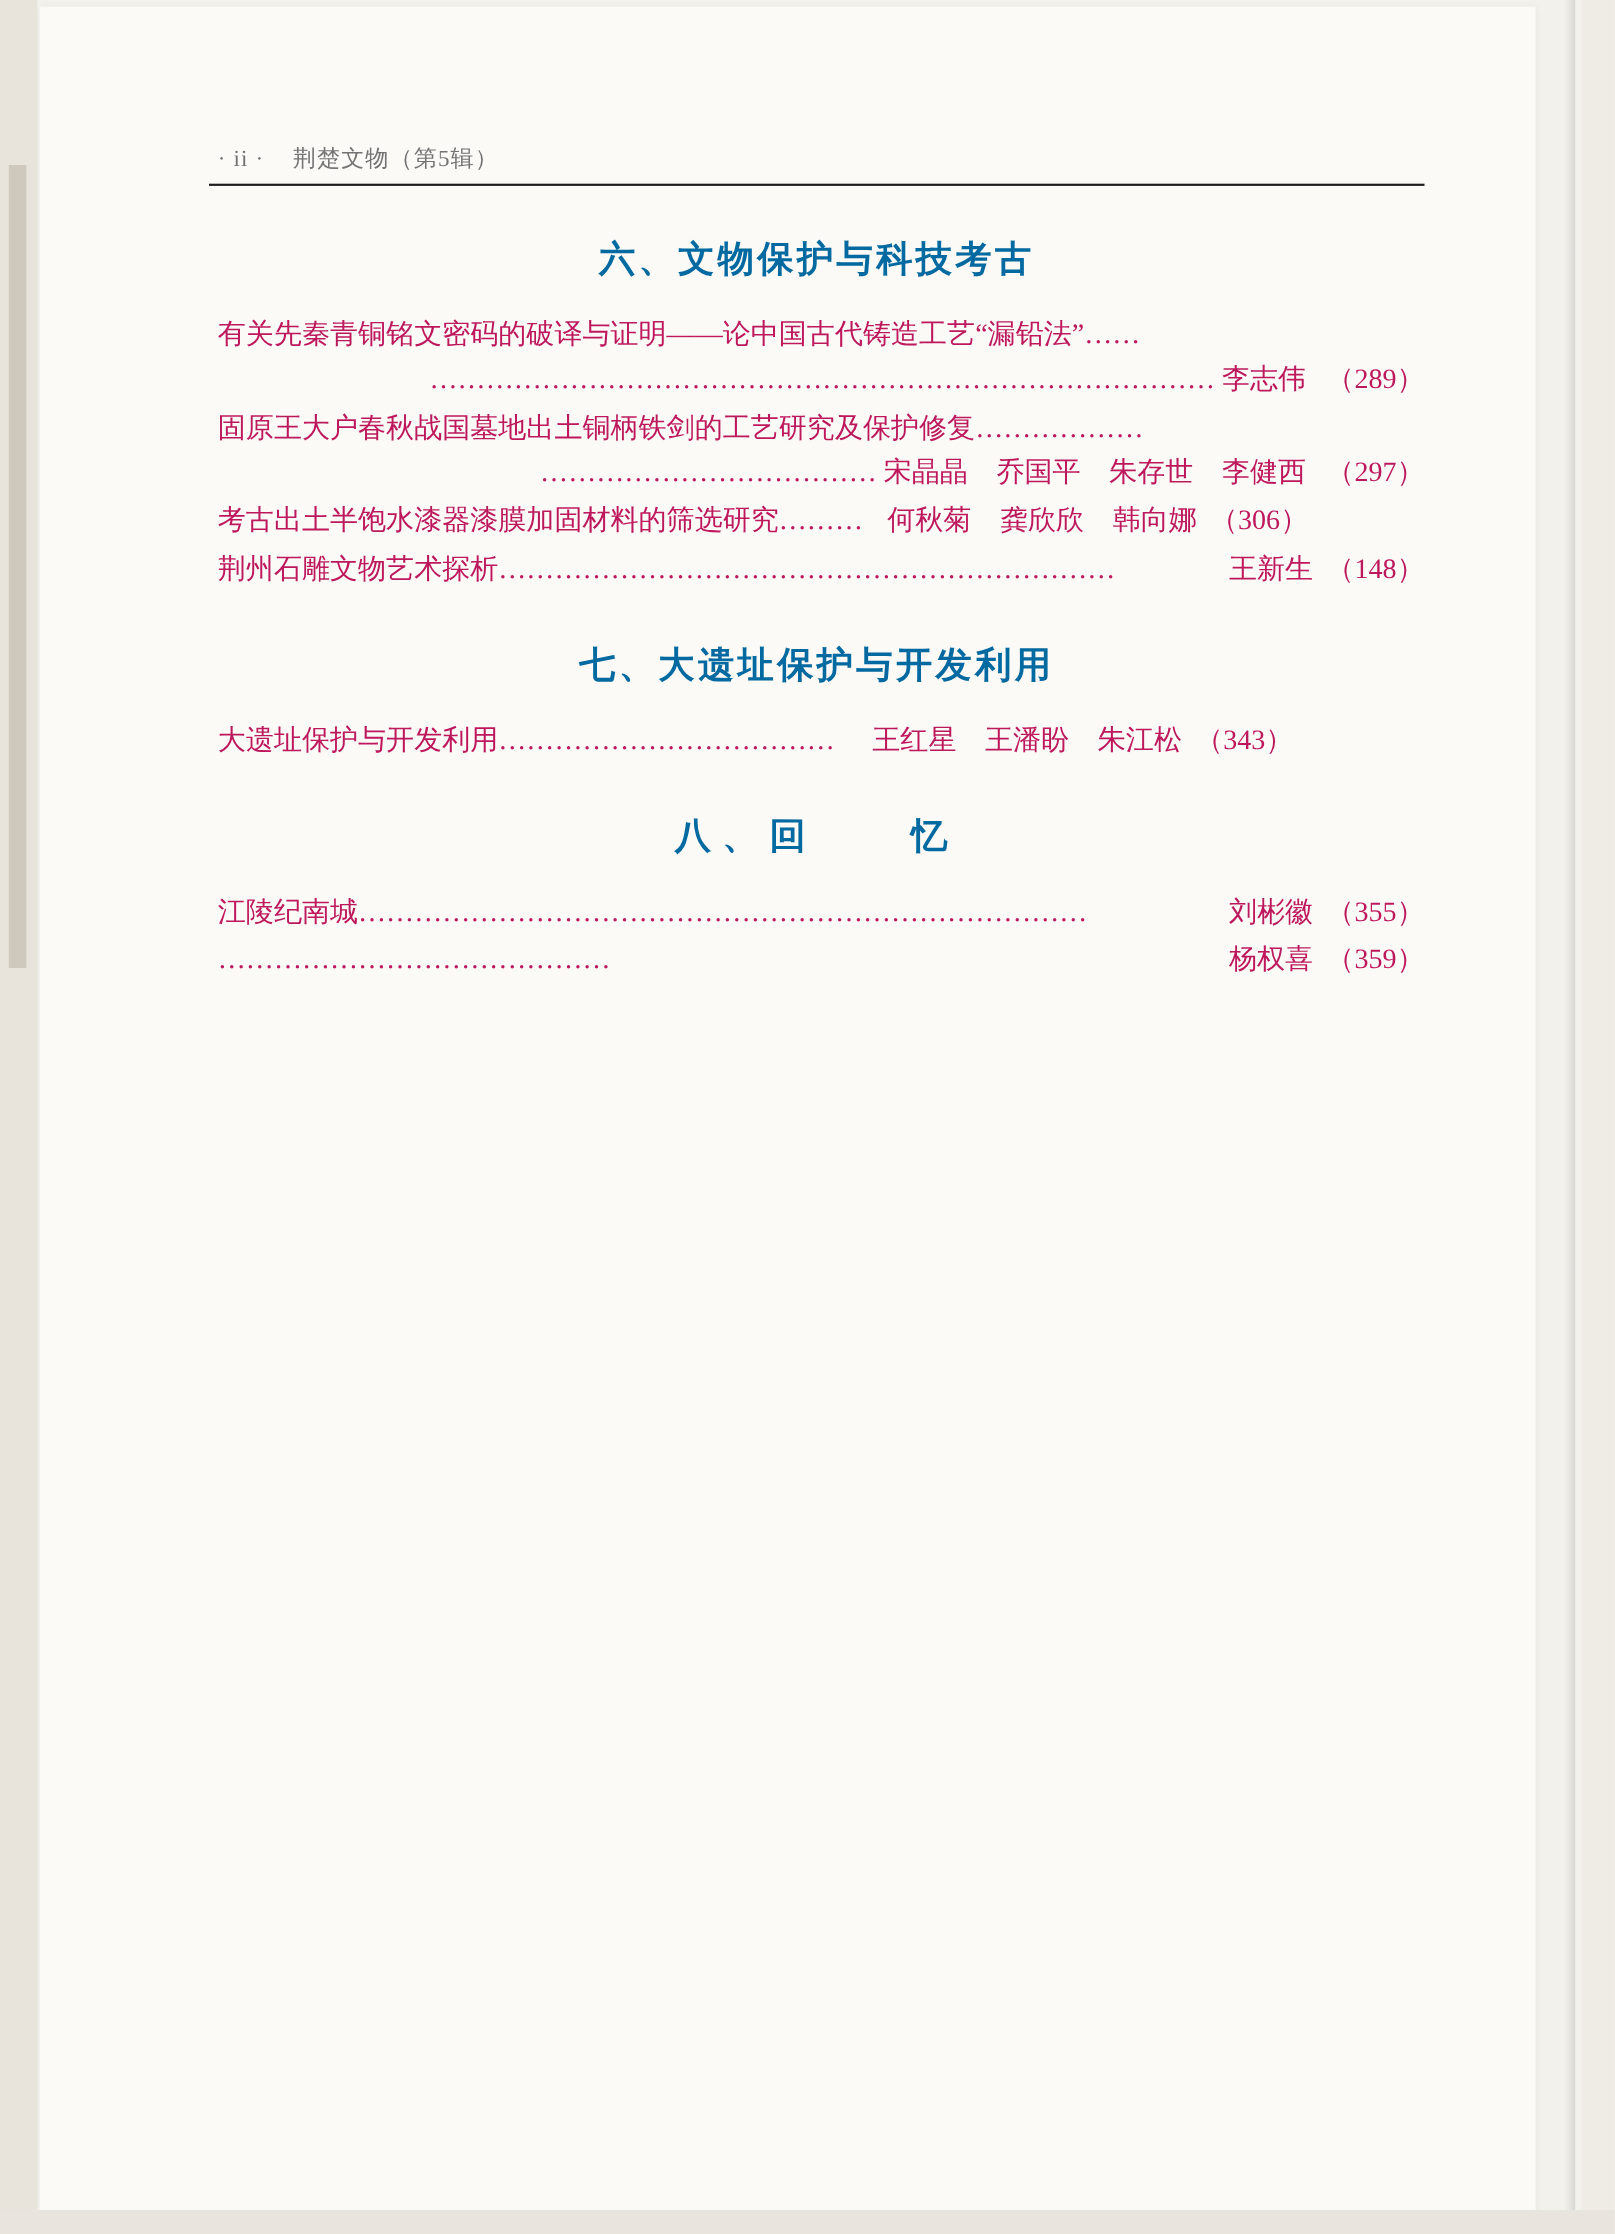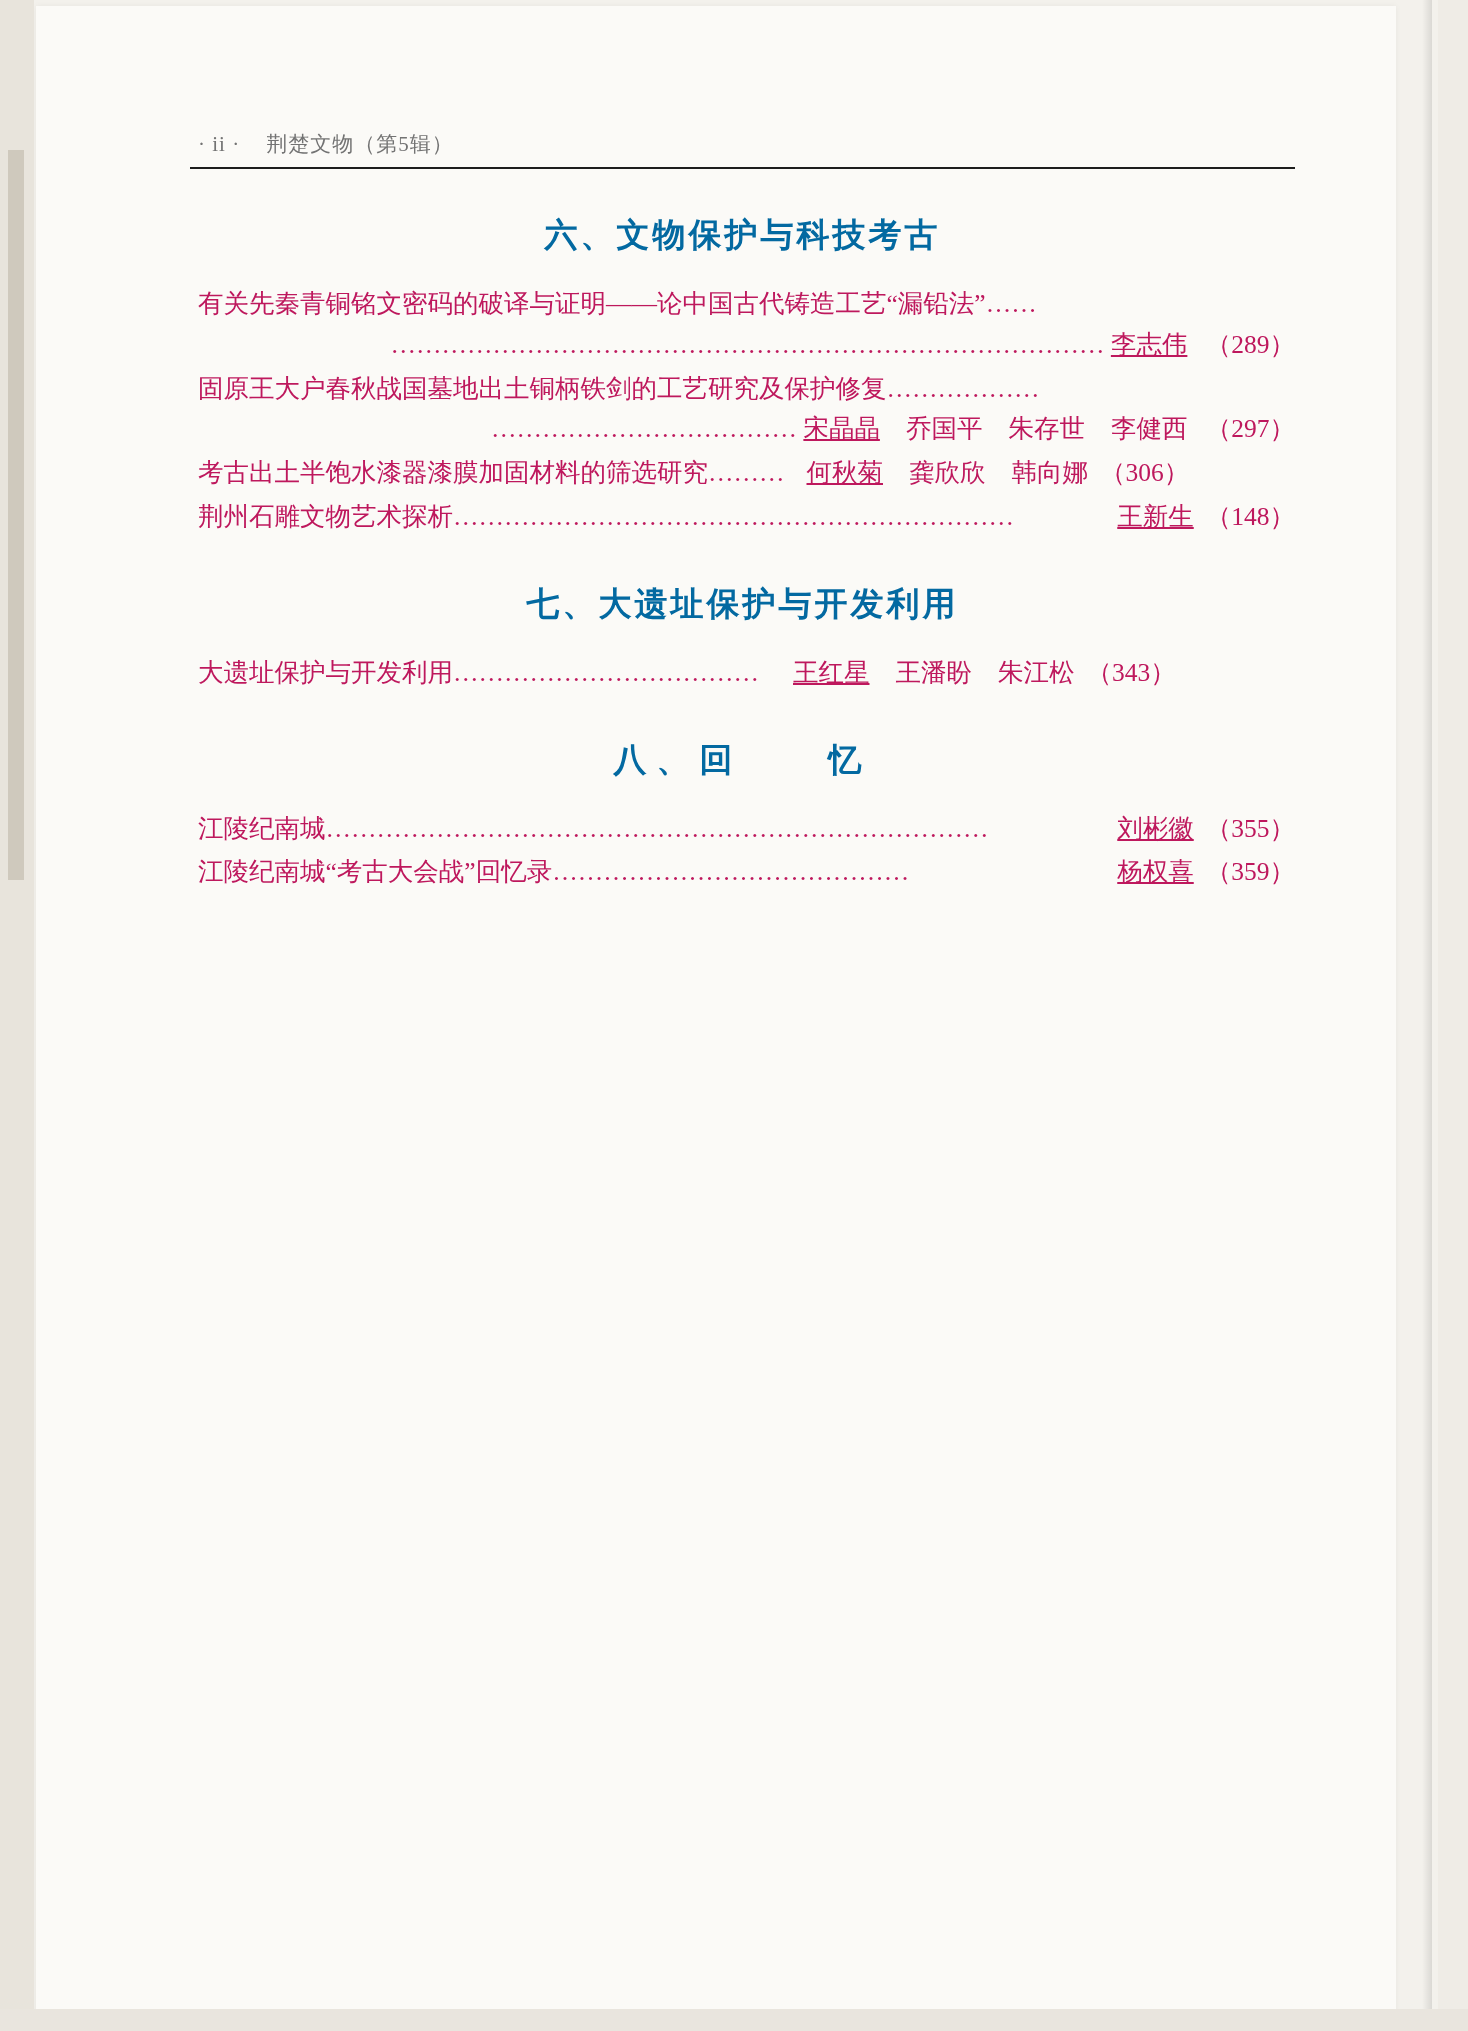--- a/index.html
+++ b/index.html
@@ -114,21 +114,21 @@
     white-space: nowrap;
   }
   .toc-line.indent-1 { padding-left: 8px; }
   .toc-line.cont {
     text-align: right;
   }
   .leader {
     letter-spacing: 0px;
   }
   .authors span { margin-left: 26px; }
-  .authors span:first-child { margin-left: 0; text-decoration: underline; }
+  .authors span:first-child { margin-left: 0; }
   .page-no {
     margin-left: 12px;
     white-space: nowrap;
   }
   .row {
     display: flex;
     align-items: baseline;
     white-space: nowrap;
   }
   .row .title-part { flex: 0 0 auto; }
@@ -219,20 +219,19 @@
     <span class="toc-line indent-1 row">
       <span class="title-part">江陵纪南城</span>
       <span class="leader dots">……………………………………………………………………</span>
       <span class="authors tail"><span>刘彬徽</span></span>
       <span class="page-no tail">（355）</span>
     </span>
   </div>
 
   <div class="toc-entry">
     <span class="toc-line indent-1 row">
-      <span class="title-part">江陵纪南城“考古大会战”回忆录</span>
       <span class="leader dots">……………………………………</span>
       <span class="authors tail"><span>杨权喜</span></span>
       <span class="page-no tail">（359）</span>
     </span>
   </div>
 
 </div>
 
 </body></html>

